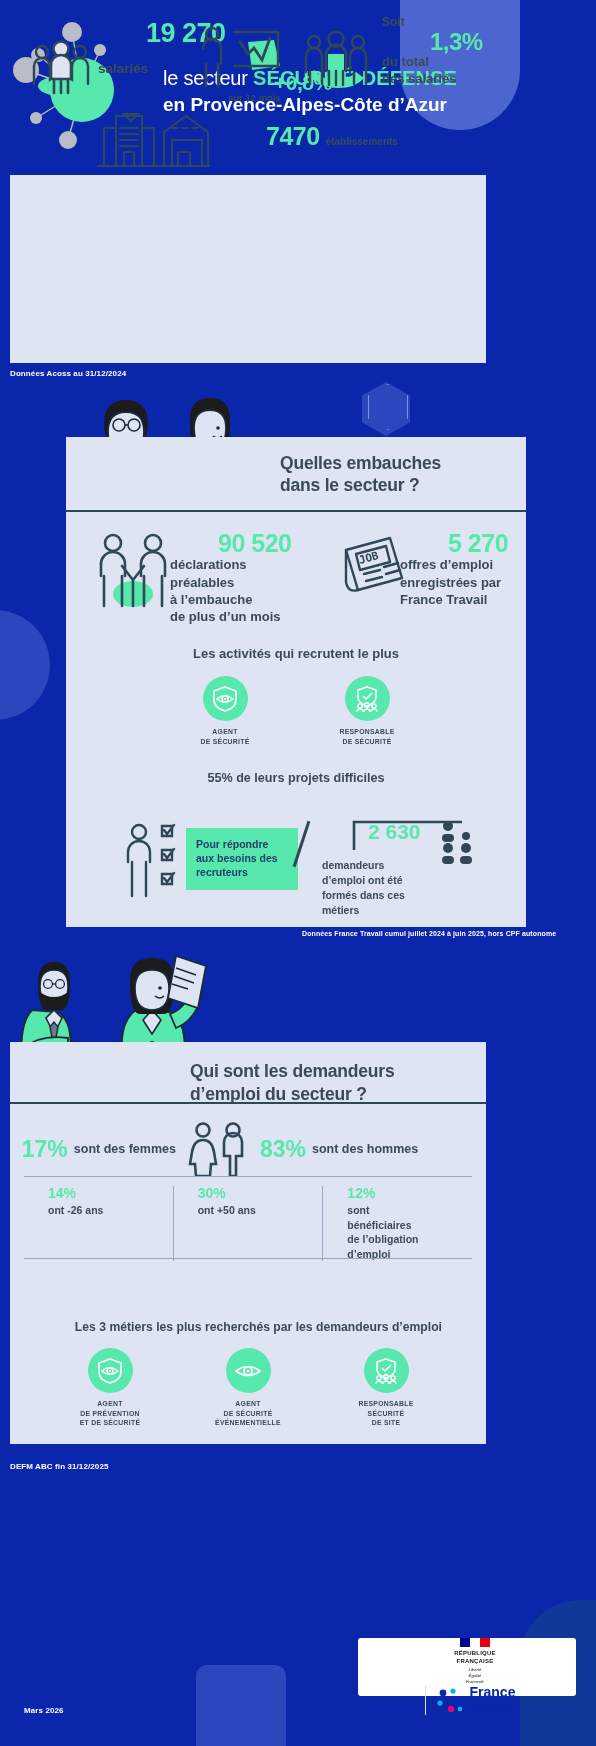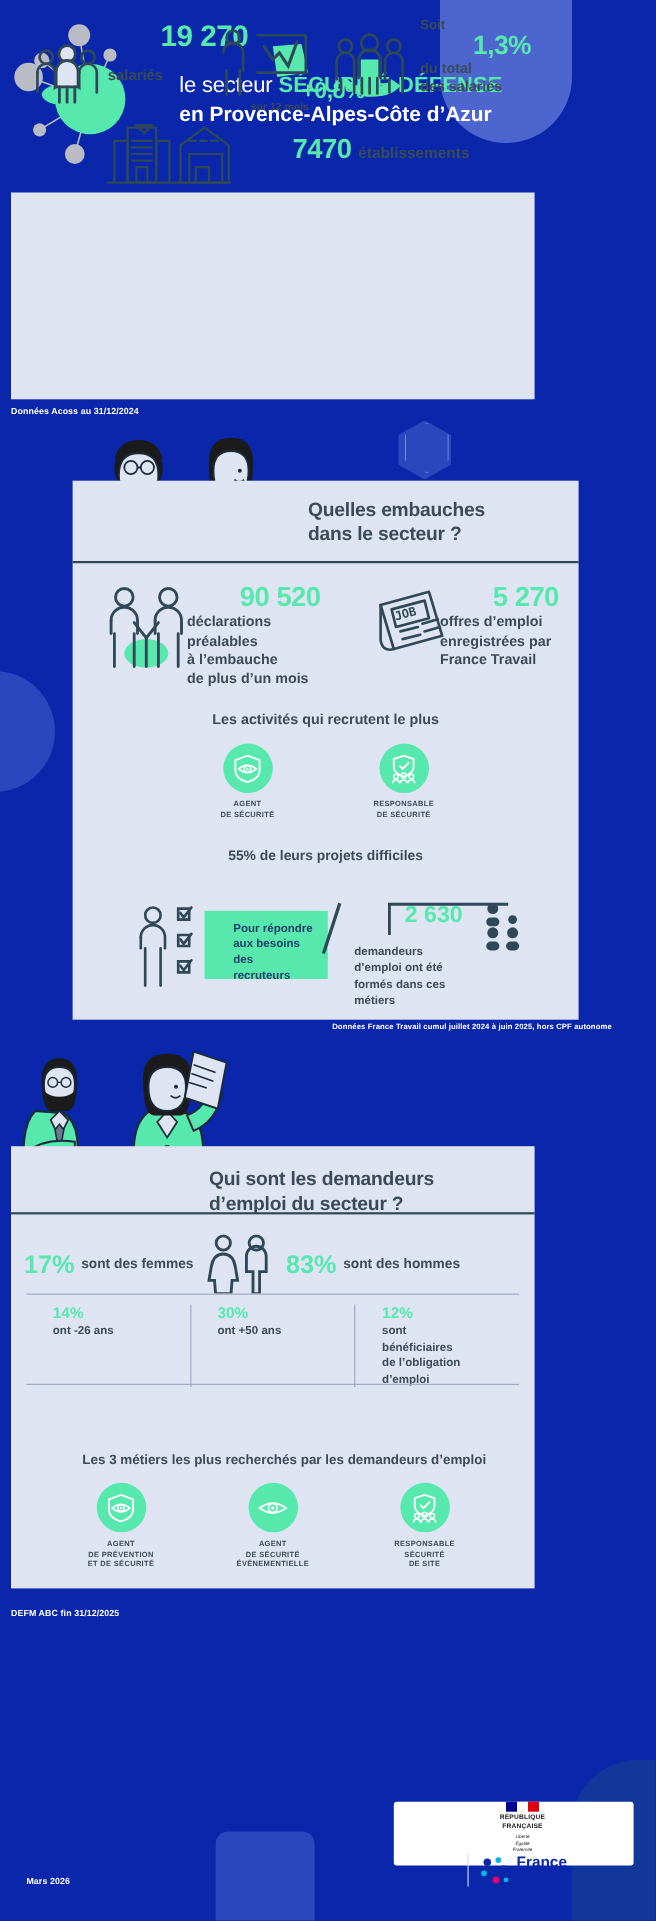--- a/index.html
+++ b/index.html
@@ -71,21 +71,21 @@
   .s1-b .num { font-size: 21px; line-height: 1; }
   .s1-b .sub { font-size: 9.5px; font-weight: 700; color: #3b4a57; }
 
   .s1-c { left: 300px; top: 16px; }
   .s1-c .soit { font-size: 12px; font-weight: 600; color: #3b4a57; line-height: 1.1; }
   .s1-c .num { font-size: 24px; line-height: 1.05; }
   .s1-c .lbl { font-size: 13px; font-weight: 600; color: #3b4a57; line-height: 1.25; }
 
   .s1-d { left: 94px; top: 108px; }
   .s1-d .num { font-size: 25px; line-height: 1; }
-  .s1-d .lbl { font-size: 14px; font-weight: 600; color: #3b4a57; }
+  .s1-d .lbl { font-size: 10px; font-weight: 600; color: #3b4a57; }
 
   .caption { position: absolute; font-size: 8px; font-weight: 700; color: #ffffff; letter-spacing: .1px; }
   #cap1 { left: 10px; top: 369px; }
 
   
   #card2 { left: 66px; top: 437px; width: 460px; height: 490px; }
   .s2-title { position: absolute; left: 280px; top: 452px; font-size: 17.5px; font-weight: 700; color: #3b4a57; line-height: 1.28; letter-spacing: -.2px; }
   .rule { position: absolute; background: #2f4858; height: 1.6px; }
   #rule2 { left: 66px; top: 510px; width: 460px; }
 
@@ -99,21 +99,21 @@
   .s2-sub { position: absolute; width: 460px; left: 66px; top: 646px; text-align: center; font-size: 13px; font-weight: 700; color: #3b4a57; }
 
   .icon-pair { position: absolute; left: 66px; top: 676px; width: 460px; display: flex; justify-content: center; gap: 46px; }
   .icon-item { width: 96px; text-align: center; }
   .circle-icon { width: 45px; height: 45px; border-radius: 50%; background: #56e8ac; display: inline-flex; align-items: center; justify-content: center; }
   .icon-cap { margin-top: 6px; font-size: 6.8px; font-weight: 700; color: #3b4a57; letter-spacing: .3px; line-height: 1.4; }
 
   .s2-diff { position: absolute; width: 460px; left: 66px; top: 770px; text-align: center; font-size: 12.6px; font-weight: 700; color: #3b4a57; line-height: 1.42; }
 
   .green-box { position: absolute; left: 186px; top: 828px; width: 112px; height: 62px; background: #56e8ac; }
-  .green-box .t { padding: 9px 9px 0 26px; font-size: 10.5px; font-weight: 700; color: #20406b; line-height: 1.35; }
+  .green-box .t { padding: 9px 9px 0 10px; font-size: 10.5px; font-weight: 700; color: #20406b; line-height: 1.35; }
   .slash { position: absolute; left: 300px; top: 820px; width: 3px; height: 48px; background: #2f4858; transform: rotate(18deg); }
 
   .box2630 { position: absolute; left: 352px; top: 818px; width: 134px; height: 34px; }
   .num2630 { position: absolute; left: 368px; top: 820px; font-size: 21px; color: #56e8ac; font-weight: 700; }
   .lbl2630 { position: absolute; left: 322px; top: 858px; width: 110px; font-size: 10.5px; font-weight: 700; color: #3b4a57; line-height: 1.42; }
 
   #cap2 { left: 302px; top: 930px; font-size: 7px; }
 
   
   #card3 { left: 10px; top: 1042px; width: 476px; height: 402px; }

